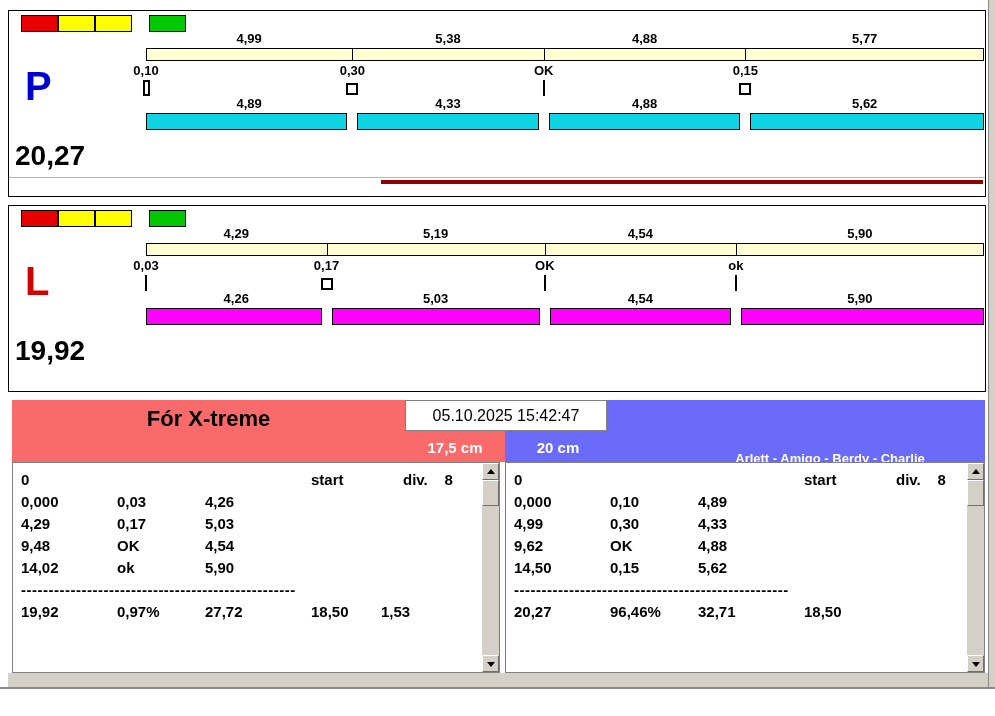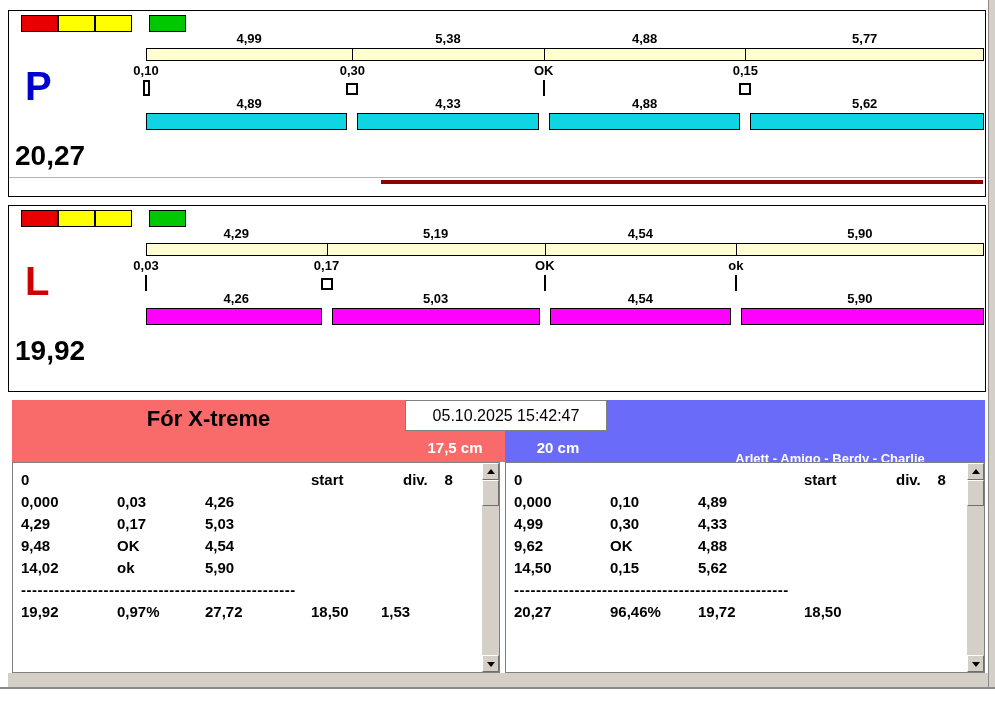--- a/index.html
+++ b/index.html
@@ -230,20 +230,20 @@
       <div class="cell" style="left: 192px; top: 52px;">4,33</div>
       <div class="cell" style="left: 8px; top: 74px;">9,62</div>
       <div class="cell" style="left: 104px; top: 74px;">OK</div>
       <div class="cell" style="left: 192px; top: 74px;">4,88</div>
       <div class="cell" style="left: 8px; top: 96px;">14,50</div>
       <div class="cell" style="left: 104px; top: 96px;">0,15</div>
       <div class="cell" style="left: 192px; top: 96px;">5,62</div>
       <div class="cell sep-row" style="left: 8px; top: 118px;">--------------------------------------------------</div>
       <div class="cell" style="left: 8px; top: 140px;">20,27</div>
       <div class="cell" style="left: 104px; top: 140px;">96,46%</div>
-      <div class="cell" style="left: 192px; top: 140px;">19,72</div>
+      <div class="cell" style="left: 192px; top: 140px;">32,71</div>
       <div class="cell" style="left: 298px; top: 140px;">18,50</div>
     </div>
 
   <div class="bottom-strip"></div>
   <div class="bottom-edge"></div>
   <div class="right-strip"></div>
 </div>
 
 </body></html>

